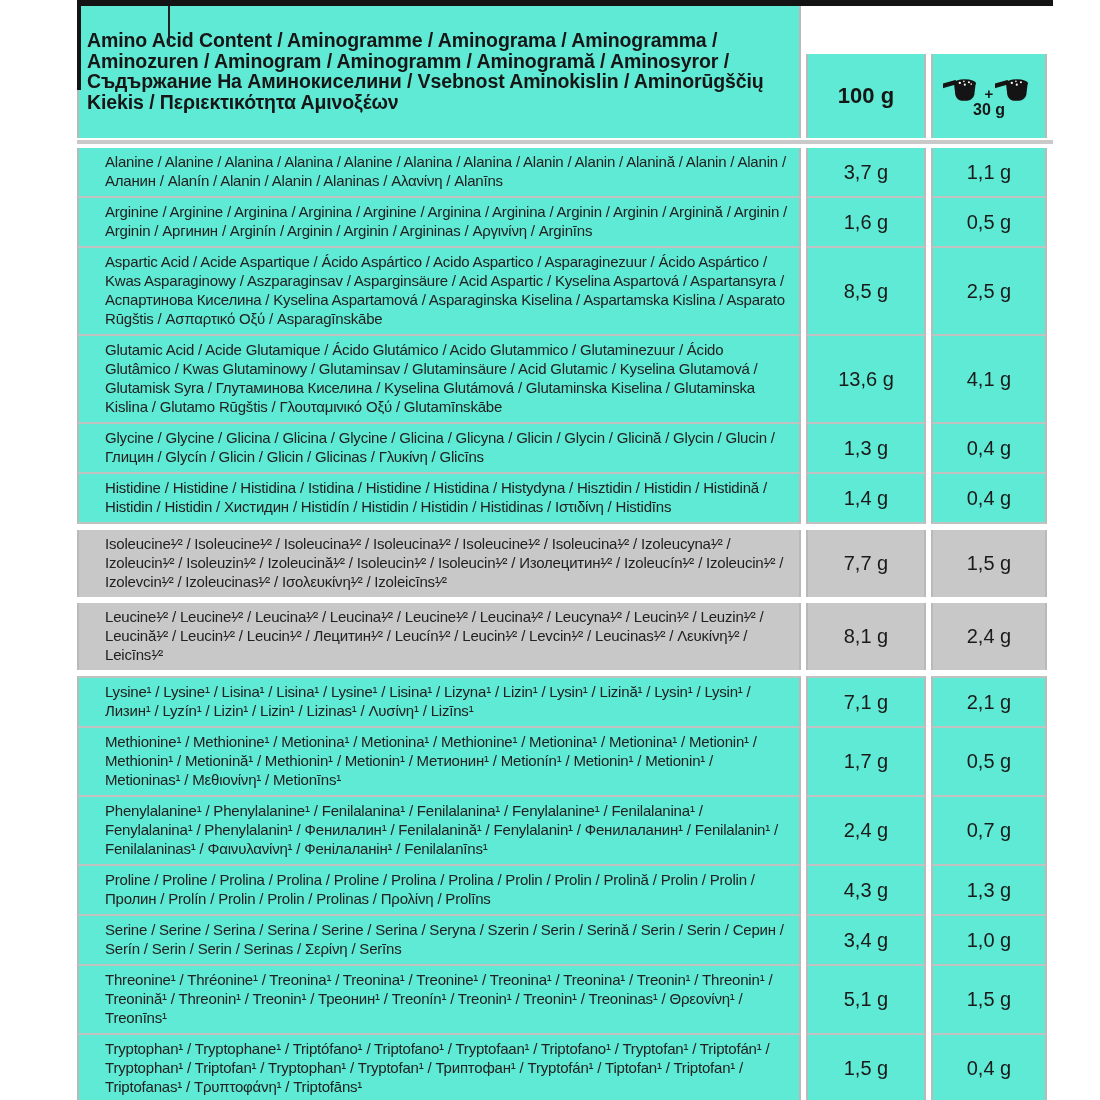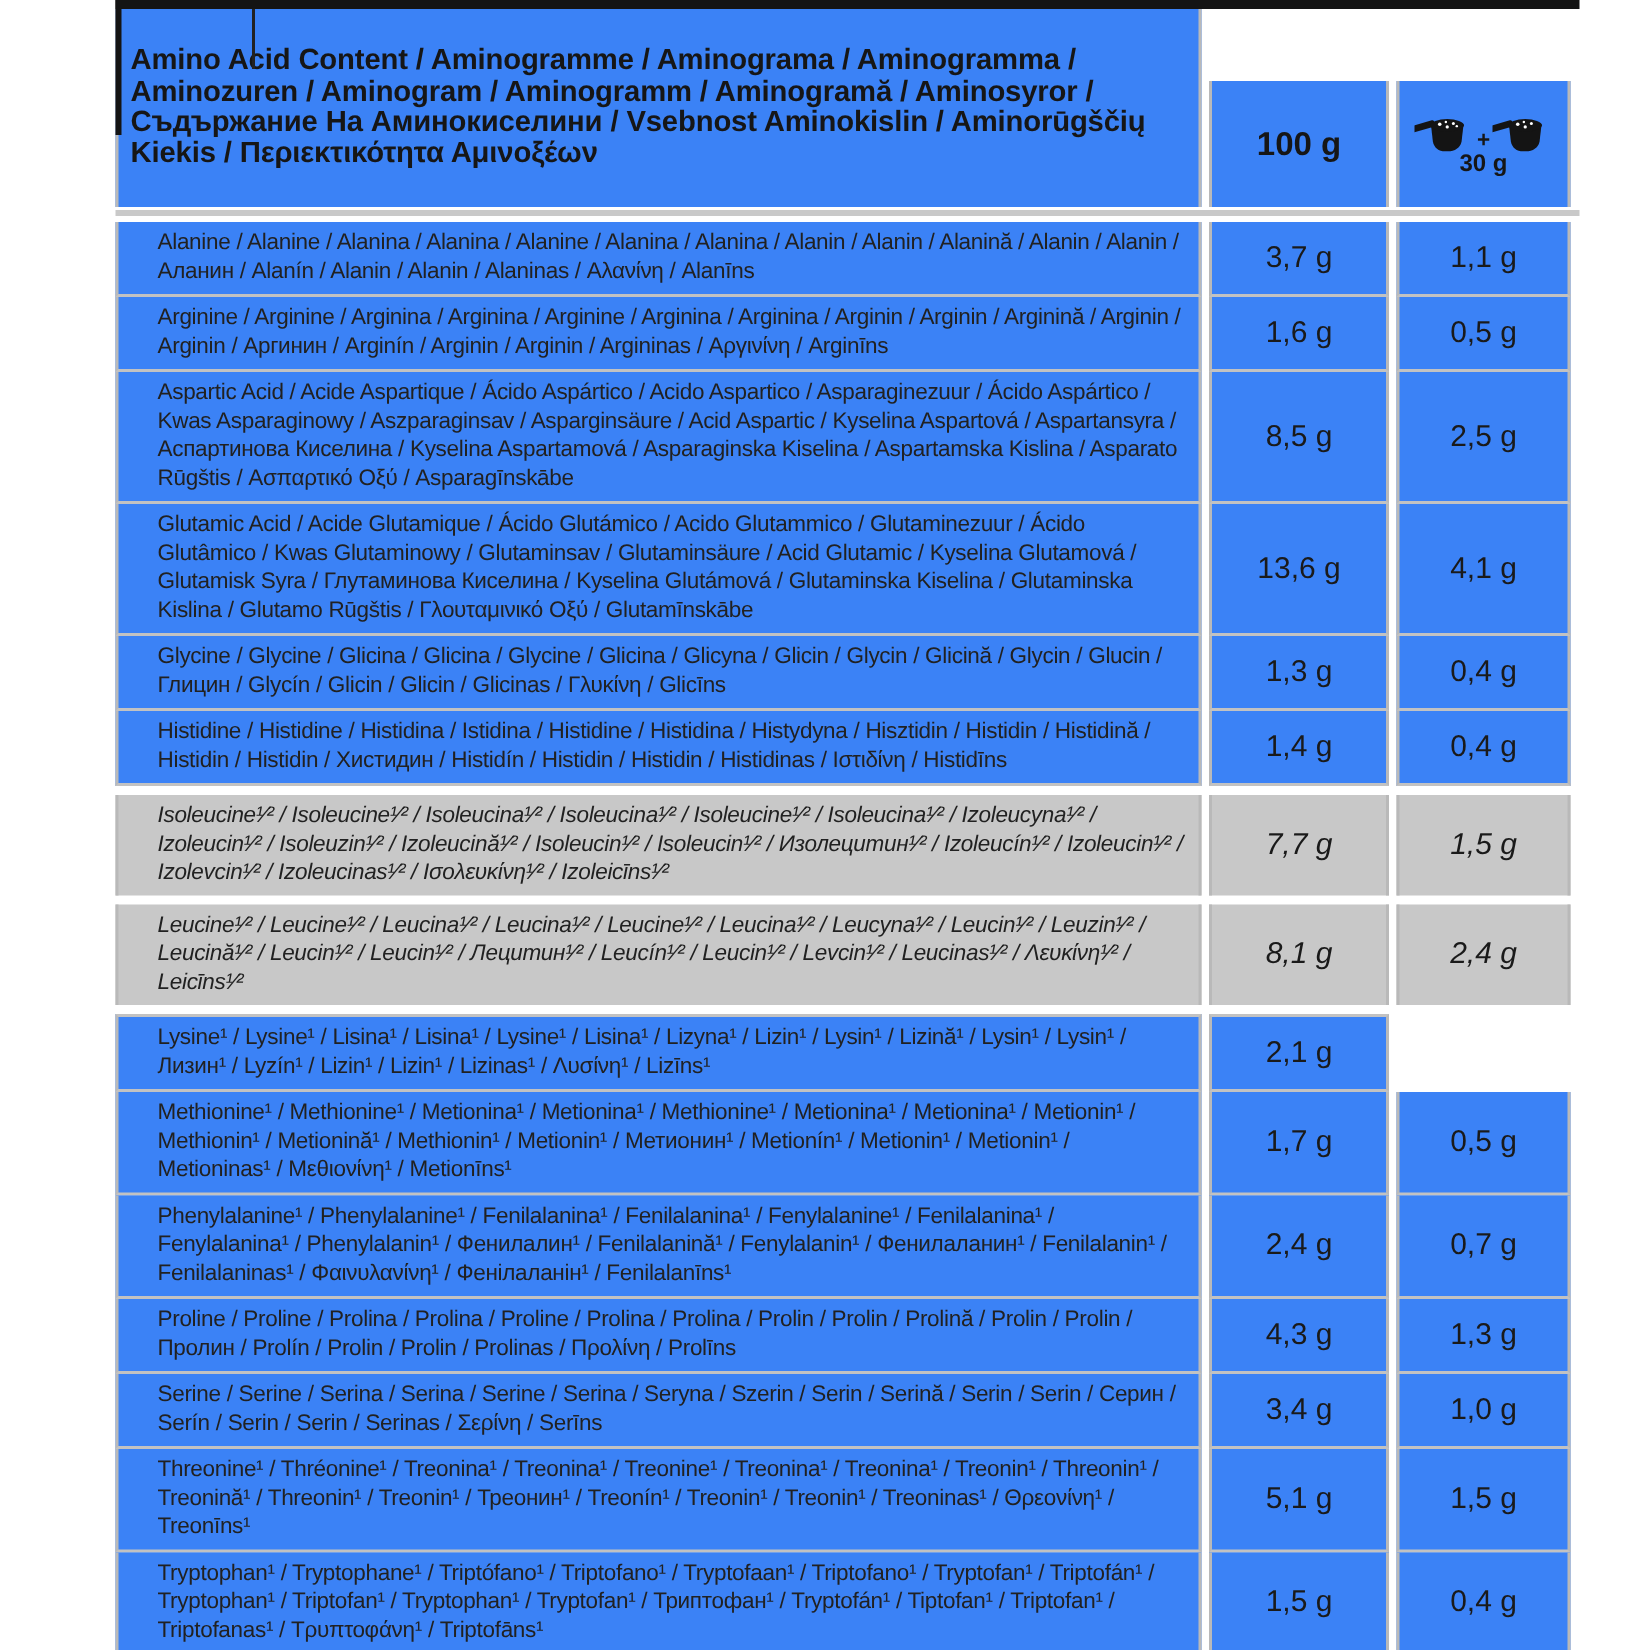--- a/index.html
+++ b/index.html
@@ -8,33 +8,33 @@
     background:#ffffff;color:#1c1c1c;
     font-family:"Liberation Sans","DejaVu Sans",sans-serif;
   }
   .top-bar{position:absolute;left:77px;top:0;width:976px;height:6px;background:#141414;z-index:6;}
   .header-left-bar{position:absolute;left:77px;top:0;width:4px;height:90px;background:#141414;z-index:6;}
   .crease{position:absolute;left:168px;top:6px;width:2px;height:40px;background:#222;z-index:5;}
 
   .table{position:absolute;left:77px;top:6px;width:976px;}
   .row{display:grid;grid-template-columns:724px 120px 116px;column-gap:5px;}
   .cell{
-    box-sizing:border-box;background:#3b82f6;
+    box-sizing:border-box;background:#5eead4;
     border-left:2px solid #b9b9b9;border-right:2px solid #b9b9b9;
   }
   .name-cell{
     font-size:15px;line-height:19px;letter-spacing:-0.2px;
     padding:4px 8px 6px 26px;color:#212121;font-weight:400;
   }
   .val-cell{
     display:flex;align-items:center;justify-content:center;
     font-size:20px;letter-spacing:0;color:#1a1a1a;padding:2px 4px;
   }
   .body-rows .row .cell{border-bottom:2px solid #c2c2c2;}
-  .row.shaded{margin:6px 0;font-style:italic;}
+  .row.shaded{margin:6px 0;}
   .row.shaded .cell{background:#c8c8c8;border-bottom:none;}
   .row.after-shaded .cell{border-top:2px solid #c2c2c2;}
 
   
   .header-row .cell{border-bottom:none;}
   .header-title-cell{
     min-height:84px;display:flex;align-items:center;
     font-weight:700;font-size:19.5px;line-height:20.5px;letter-spacing:-0.1px;
     padding:4px 10px 6px 8px;color:#161616;
   }
@@ -146,20 +146,21 @@
   </div>
 
   <div class="row shaded">
     <div class="cell name-cell">Leucine¹⁄² / Leucine¹⁄² / Leucina¹⁄² / Leucina¹⁄² / Leucine¹⁄² / Leucina¹⁄² / Leucyna¹⁄² / Leucin¹⁄² / Leuzin¹⁄² / Leucină¹⁄² / Leucin¹⁄² / Leucin¹⁄² / Лецитин¹⁄² / Leucín¹⁄² / Leucin¹⁄² / Levcin¹⁄² / Leucinas¹⁄² / Λευκίνη¹⁄² / Leicīns¹⁄²</div>
     <div class="cell val-cell">8,1 g</div>
     <div class="cell val-cell">2,4 g</div>
   </div>
 
   <div class="row after-shaded">
     <div class="cell name-cell">Lysine¹ / Lysine¹ / Lisina¹ / Lisina¹ / Lysine¹ / Lisina¹ / Lizyna¹ / Lizin¹ / Lysin¹ / Lizină¹ / Lysin¹ / Lysin¹ / Лизин¹ / Lyzín¹ / Lizin¹ / Lizin¹ / Lizinas¹ / Λυσίνη¹ / Lizīns¹</div>
+    <div class="cell val-cell">7,1 g</div>
     <div class="cell val-cell">2,1 g</div>
   </div>
 
   <div class="row">
     <div class="cell name-cell">Methionine¹ / Methionine¹ / Metionina¹ / Metionina¹ / Methionine¹ / Metionina¹ / Metionina¹ / Metionin¹ / Methionin¹ / Metionină¹ / Methionin¹ / Metionin¹ / Метионин¹ / Metionín¹ / Metionin¹ / Metionin¹ / Metioninas¹ / Μεθιονίνη¹ / Metionīns¹</div>
     <div class="cell val-cell">1,7 g</div>
     <div class="cell val-cell">0,5 g</div>
   </div>
 
   <div class="row">

